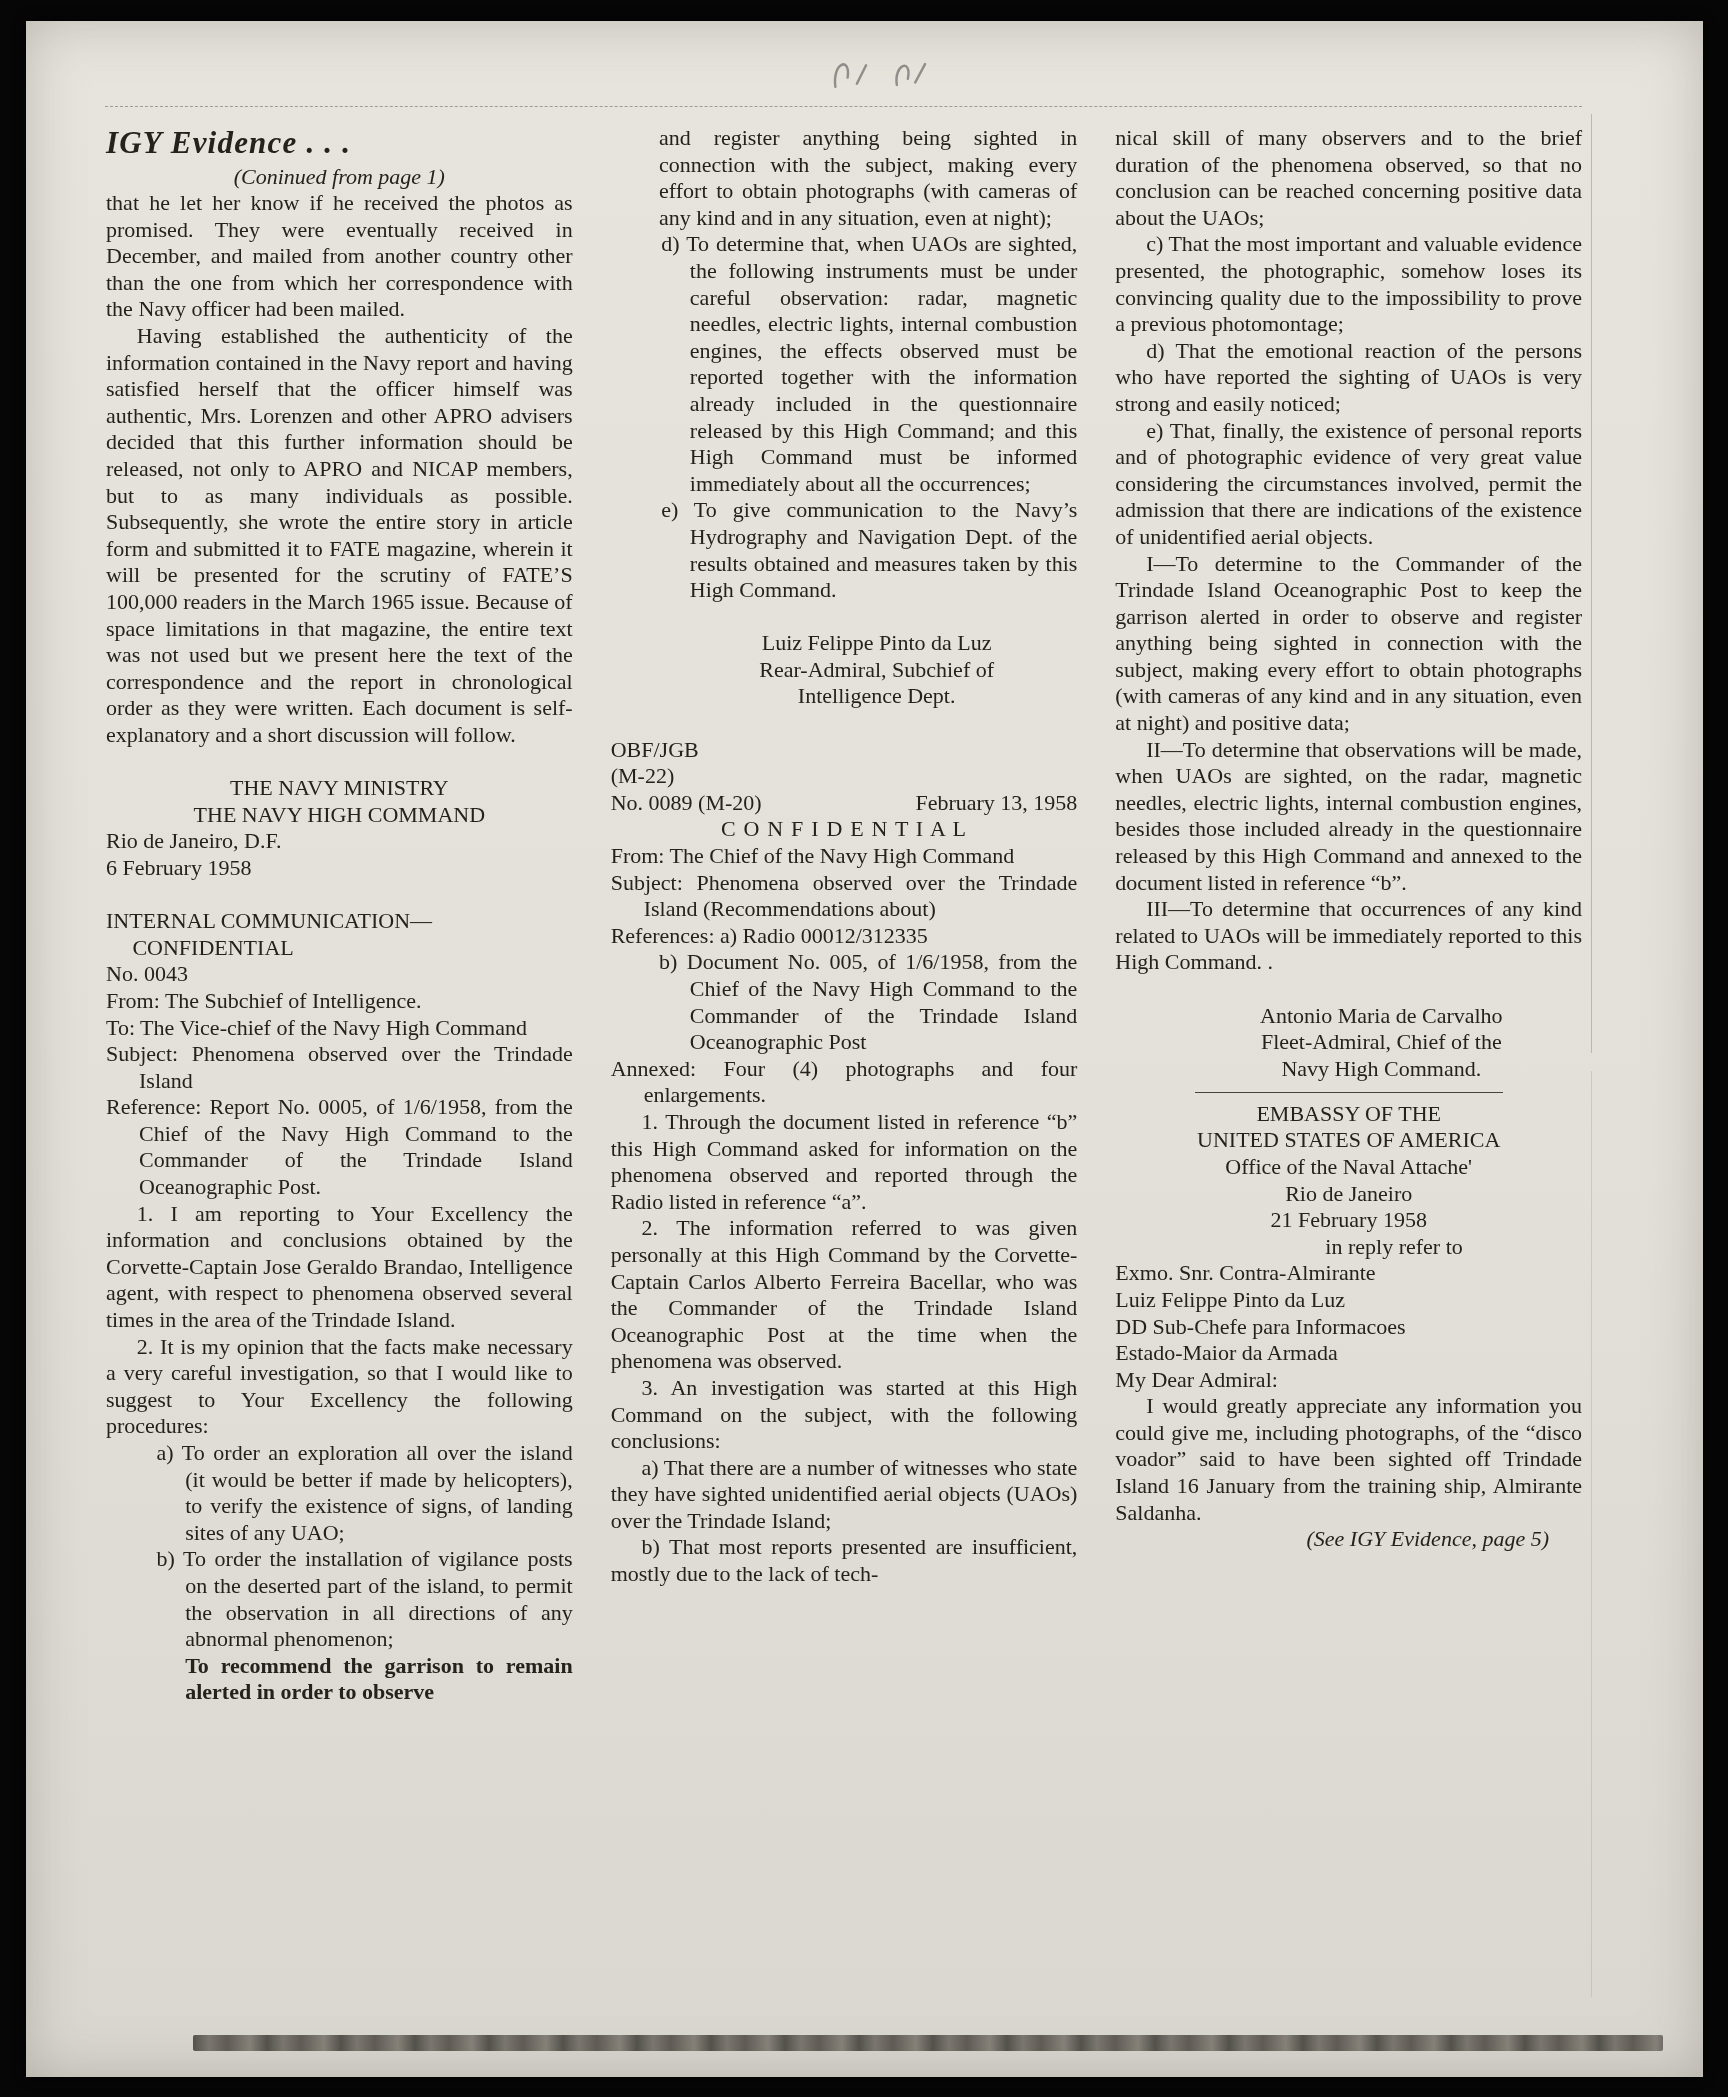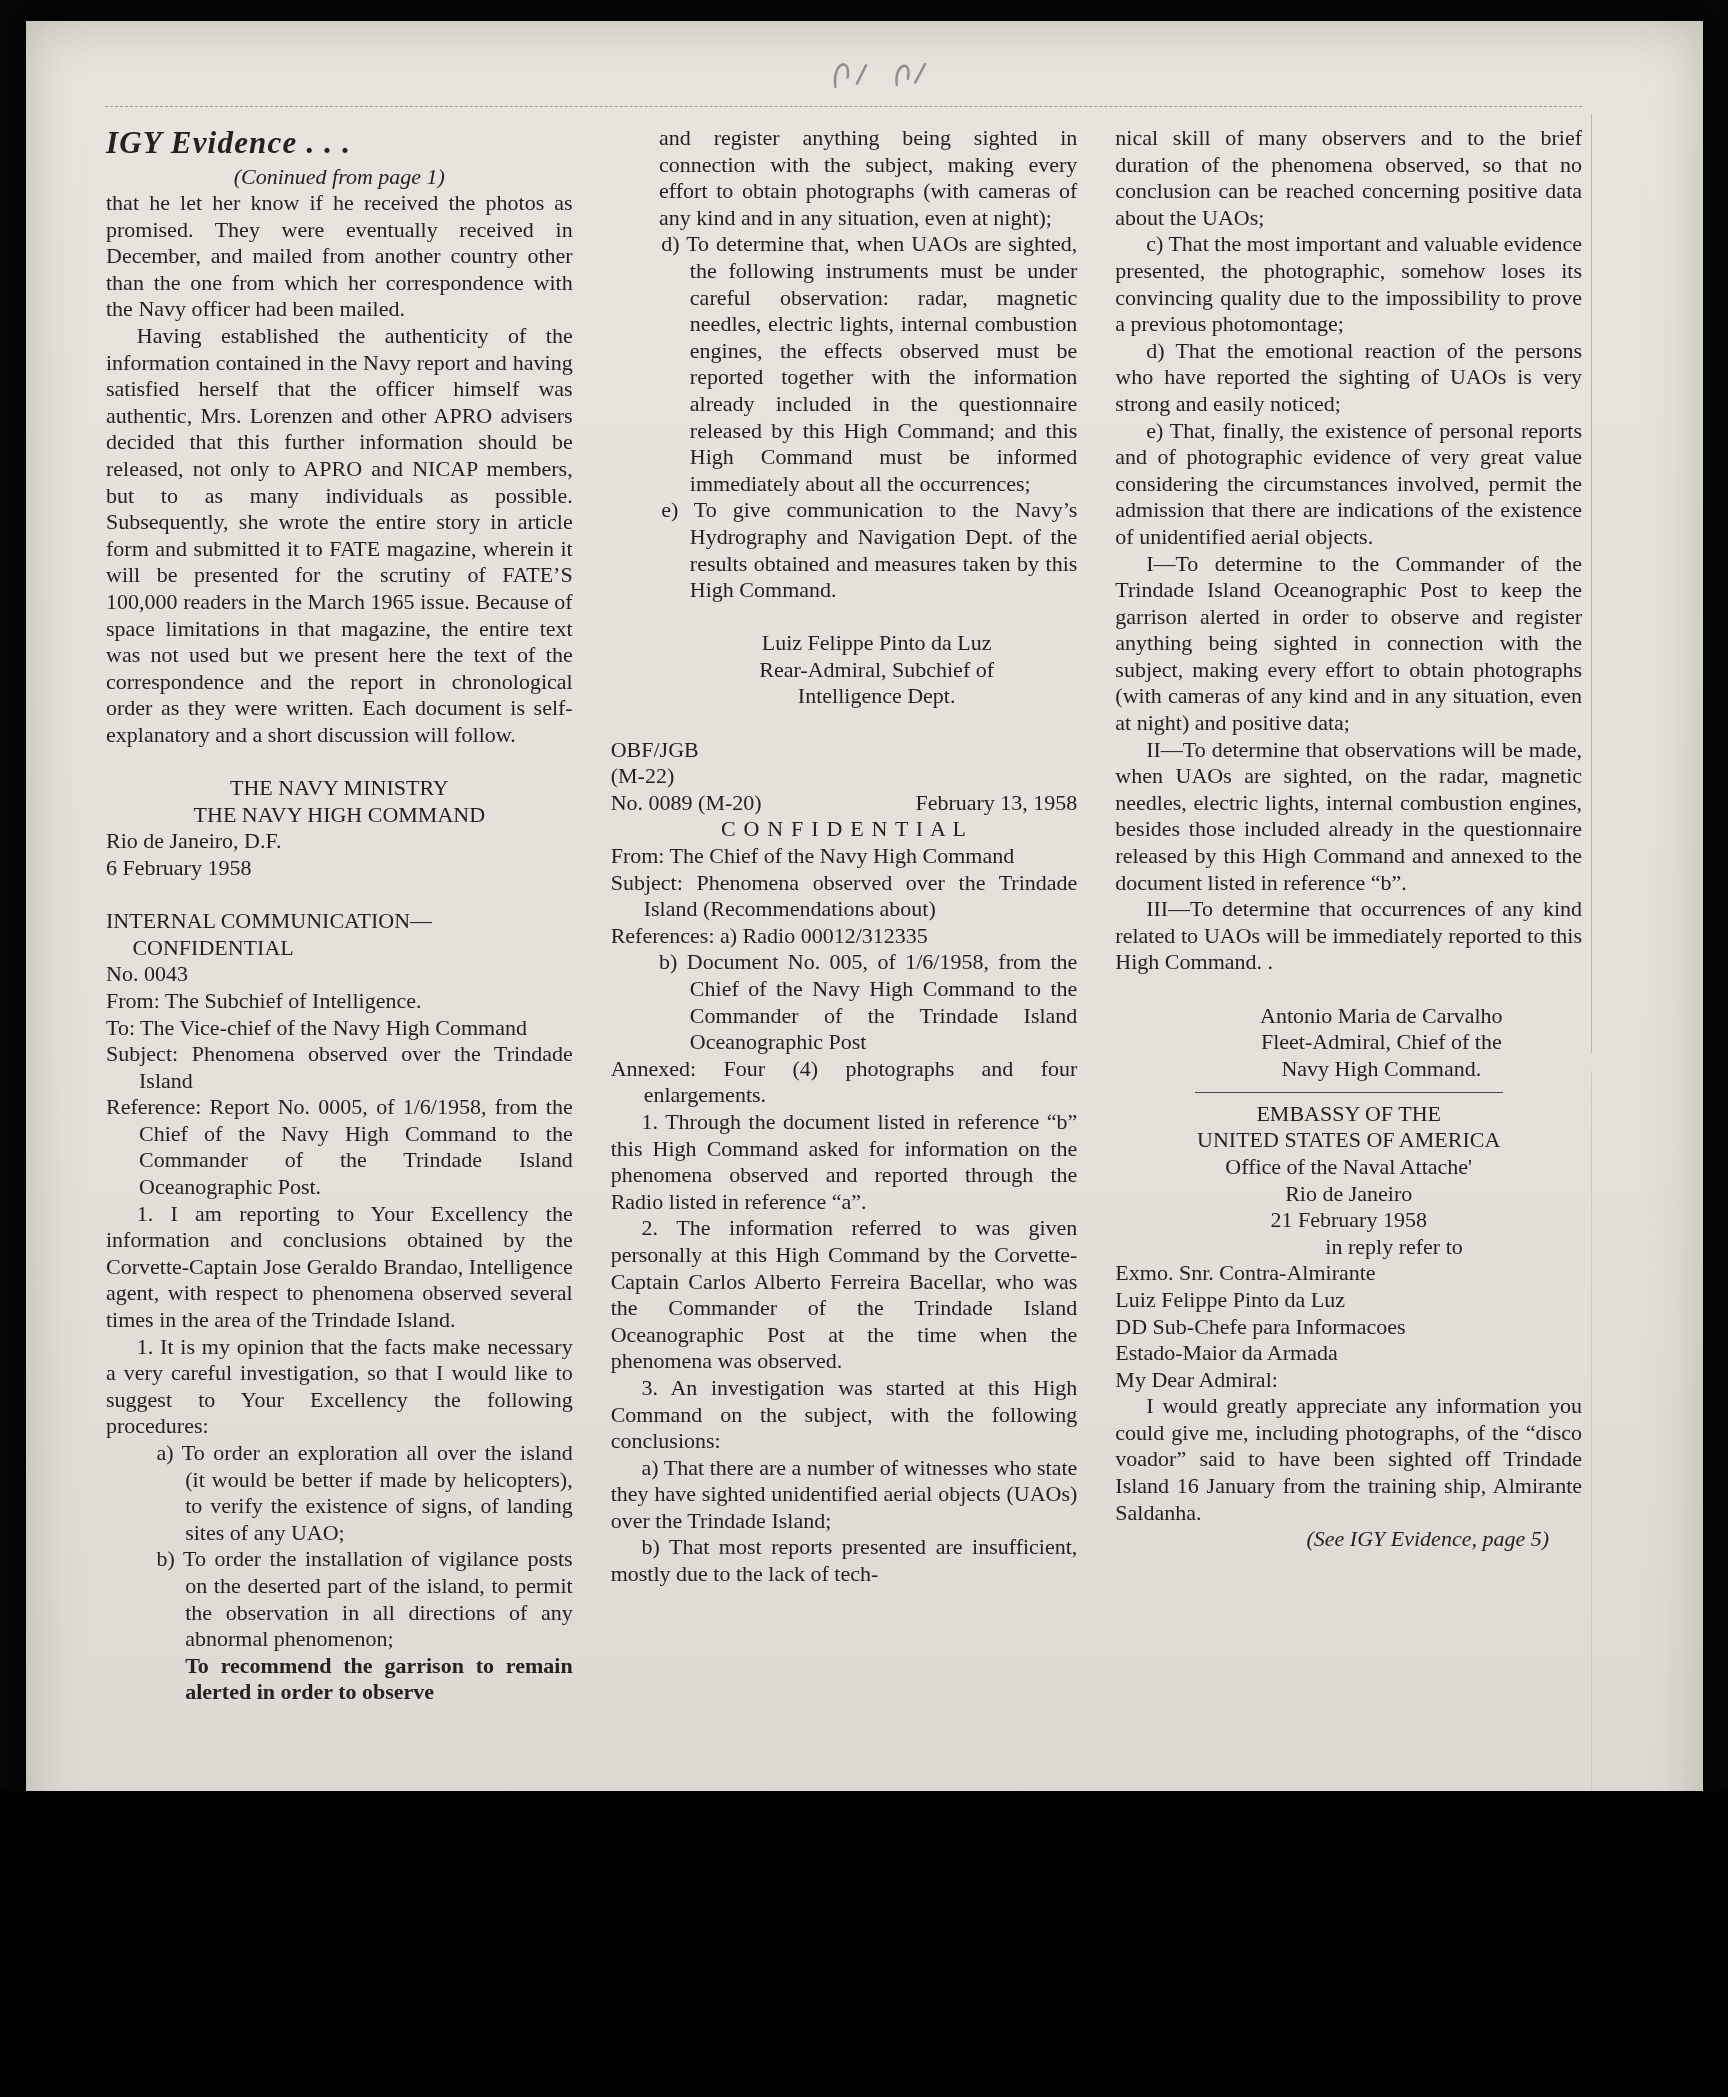--- a/index.html
+++ b/index.html
@@ -1,16 +1,16 @@
 <!DOCTYPE html>
 <html style="font-size:10px"><head>
 <meta charset="utf-8">
 <style>
   html,body{margin:0;padding:0;background:#000;}
-  .stage{position:relative;width:1729px;height:1791px;background:#060606;overflow:hidden;
+  .stage{position:relative;width:1729px;height:2097px;background:#060606;overflow:hidden;
          font-family:"Liberation Serif", serif;}
   .paper{position:absolute;left:26px;top:21px;width:1677px;height:2056px;
          background:linear-gradient(180deg,#e7e4dd 0%,#e3e0d9 55%,#dad7d0 100%);
          box-shadow:inset 0 0 56px rgba(110,105,95,.35), 0 0 11px rgba(0,0,0,.8);}
   .top-rule{position:absolute;left:79px;top:85px;width:1477px;border-top:1.9px dashed #8d8a82;opacity:.8;}
   .pencil{position:absolute;left:797px;top:32px;width:123px;height:43px;opacity:.55;}
   .vline{position:absolute;left:1565px;top:93px;height:939px;width:1.2px;background:#a9a59c;opacity:.7;}
   .vline2{position:absolute;left:1565px;top:1050px;height:926px;width:1.2px;background:#b5b1a8;opacity:.5;}
   .bottom-band{position:absolute;left:167px;top:2014px;width:1470px;height:16px;opacity:.85;
          background:repeating-linear-gradient(90deg,#3e3b36 0,#6b675f 16px,#4b4740 34px,#78736a 57px,#3e3b36 74px);
@@ -61,21 +61,21 @@
           <div class="b-rightish">Rio de Janeiro, D.F.</div>
           <div class="b-rightish">6 February 1958</div>
           <div class="b-line gap">INTERNAL COMMUNICATION—</div>
           <div class="b-line ind1">CONFIDENTIAL</div>
           <div class="b-line">No. 0043</div>
           <div class="b-hang">From: The Subchief of Intelligence.</div>
           <div class="b-hang">To: The Vice-chief of the Navy High Command</div>
           <div class="b-hang">Subject: Phenomena observed over the Trindade Island</div>
           <div class="b-hang">Reference: Report No. 0005, of 1/6/1958, from the Chief of the Navy High Command to the Commander of the Trindade Island Oceanographic Post.</div>
           <div class="b-para">1. I am reporting to Your Excellency the information and conclusions obtained by the Corvette-Captain Jose Geraldo Brandao, Intelligence agent, with respect to phenomena observed several times in the area of the Trindade Island.</div>
-          <div class="b-para">1. It is my opinion that the facts make necessary a very careful investigation, so that I would like to suggest to Your Excellency the following procedures:</div>
+          <div class="b-para">2. It is my opinion that the facts make necessary a very careful investigation, so that I would like to suggest to Your Excellency the following procedures:</div>
           <div class="b-item">a) To order an exploration all over the island (it would be better if made by helicopters), to verify the existence of signs, of landing sites of any UAO;</div>
           <div class="b-item">b) To order the installation of vigilance posts on the deserted part of the island, to permit the observation in all directions of any abnormal phenomenon;</div>
           <div class="b-itemcont bold">To recommend the garrison to remain alerted in order to observe</div>
         </div>
         <div class="col">
           <div class="b-cont">and register anything being sighted in connection with the subject, making every effort to obtain photographs (with cameras of any kind and in any situation, even at night);</div>
           <div class="b-item">d) To determine that, when UAOs are sighted, the following instruments must be under careful observation: radar, magnetic needles, electric lights, internal combustion engines, the effects observed must be reported together with the information already included in the questionnaire released by this High Command; and this High Command must be informed immediately about all the occurrences;</div>
           <div class="b-item">e) To give communication to the Navy’s Hydrography and Navigation Dept. of the results obtained and measures taken by this High Command.</div>
           <div class="b-sig gap">
             <div>Luiz Felippe Pinto da Luz</div>

